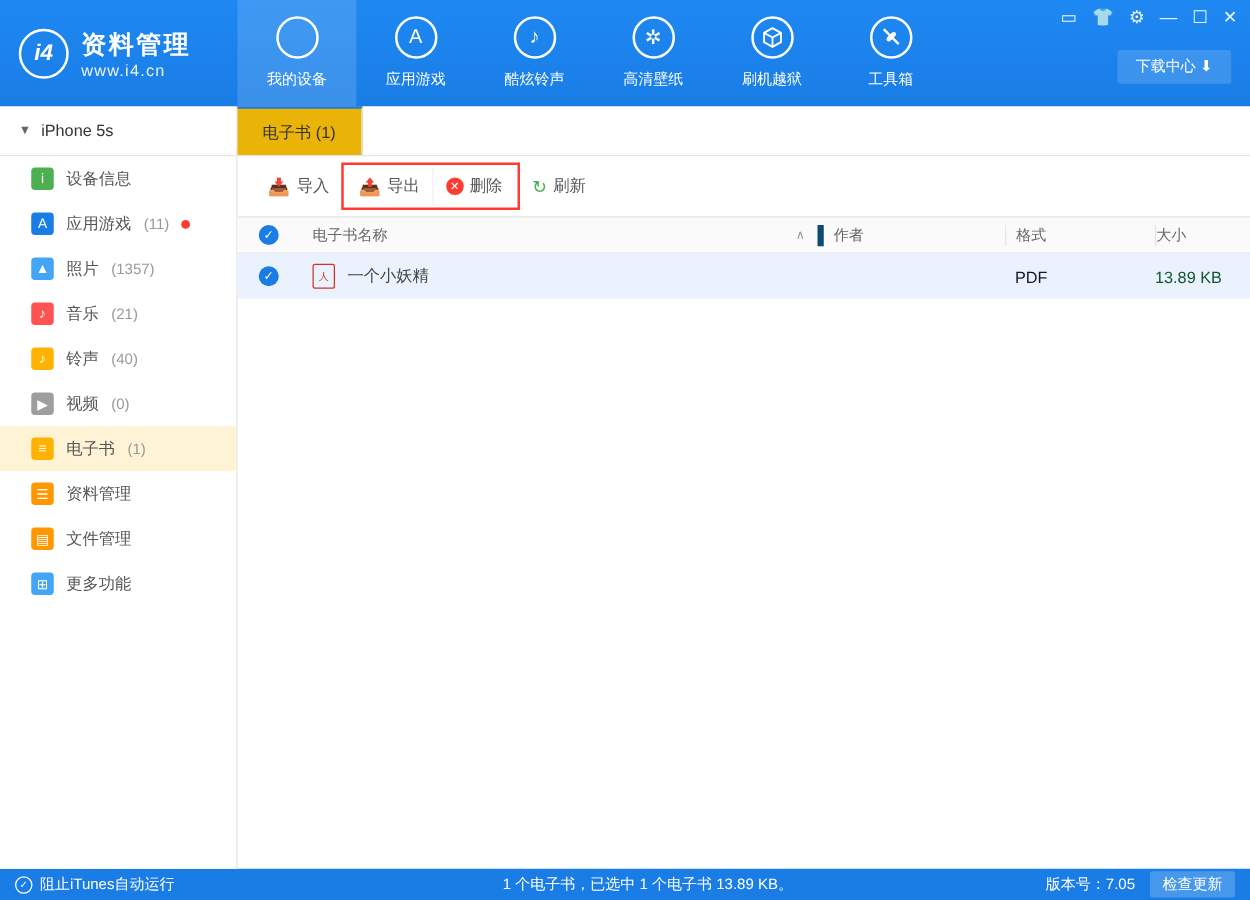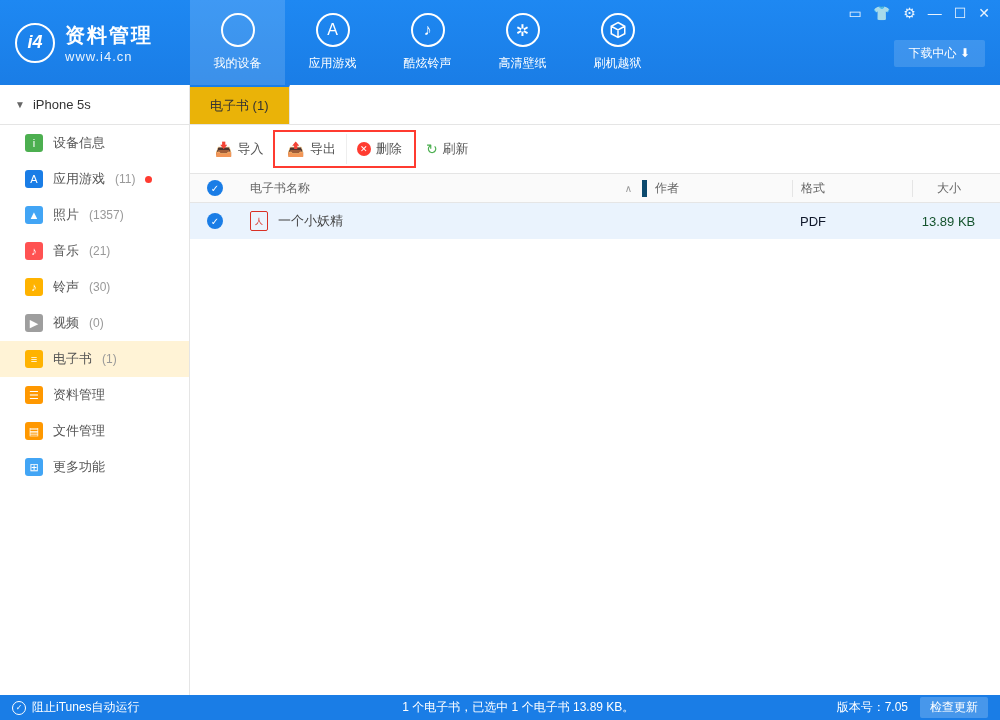--- a/index.html
+++ b/index.html
@@ -41,21 +41,21 @@
 .tool-icon-del { width: 14px; height: 14px; background: #ff3b30; border-radius: 50%; color: #fff; display: flex; align-items: center; justify-content: center; font-size: 9px; }
 .tool-icon-refresh { color: #4caf50; font-size: 14px; }
 .highlight-box { border: 2px solid #ff3b30; display: flex; padding: 2px; }
 
 
 .table-header { height: 30px; display: flex; align-items: center; border-top: 1px solid #e5e5e5; border-bottom: 1px solid #e5e5e5; font-size: 12px; color: #666; background: #fafafa; }
 .col-check { width: 50px; display: flex; justify-content: center; }
 .col-name { flex: 1; padding-left: 10px; display: flex; align-items: center; }
 .col-author { width: 150px; border-left: 5px solid #0c4a6e; padding-left: 8px; }
 .col-format { width: 120px; border-left: 1px solid #e5e5e5; padding-left: 8px; }
-.col-size { width: 88px; border-left: 1px solid #e5e5e5; text-align: center; padding-right: 15px; }
+.col-size { width: 76px; border-left: 1px solid #e5e5e5; text-align: left; padding-right: 15px; }
 .sort-arrow { margin-left: auto; margin-right: 10px; color: #999; font-size: 10px; }
 .table-row { height: 36px; display: flex; align-items: center; font-size: 13px; color: #444; background: #eaf3fd; }
 .check-circle { width: 16px; height: 16px; border-radius: 50%; background: #1a7de6; color: #fff; display: flex; align-items: center; justify-content: center; font-size: 10px; cursor: pointer; }
 .pdf-icon { width: 18px; height: 20px; border: 1.5px solid #d93025; border-radius: 2px; display: flex; align-items: center; justify-content: center; font-size: 8px; color: #d93025; margin-right: 10px; position: relative; }
 
 
 .status-bar { height: 25px; background: #1a7de6; color: #fff; display: flex; align-items: center; font-size: 12px; padding: 0 12px; }
 .status-left { display: flex; align-items: center; gap: 6px; width: 178px; cursor: pointer; }
 .status-check { width: 14px; height: 14px; border: 1.5px solid #fff; border-radius: 50%; display: flex; align-items: center; justify-content: center; font-size: 8px; }
 .status-mid { flex: 1; padding-left: 10px; text-align: center; }
@@ -91,20 +91,28 @@
       <span>高清壁纸</span>
     </div>
     <div class="nav-item">
       <div class="nav-icon">
         <svg width="18" height="18" viewBox="0 0 24 24" fill="none" stroke="#fff" stroke-width="2">
             <path d="M12 2 L21 7 L21 17 L12 22 L3 17 L3 7 Z M3 7 L12 12 L21 7 M12 12 L12 22"></path>
           </svg>
       </div>
       <span>刷机越狱</span>
     </div>
+    <div class="nav-item">
+      <div class="nav-icon">
+        <svg width="16" height="16" viewBox="0 0 24 24" fill="#fff">
+            <path d="M22 19l-7-7 2-2c1-1 1-3 0-4s-3-1-4 0l-2 2-7-7-2 2 7 7-2 2c-1 1-1 3 0 4s3 1 4 0l2-2 7 7z"></path>
+          </svg>
+      </div>
+      <span>工具箱</span>
+    </div>
   </div>
   <div class="top-right">
     <span>▭</span>
     <span>👕</span>
     <span>⚙</span>
     <span>—</span>
     <span>☐</span>
     <span>✕</span>
   </div>
   <div class="download-center">下载中心 ⬇</div>
@@ -138,21 +146,21 @@
   </div>
         <div class="side-item">
     <div class="side-icon" style="background:#ff5252">♪</div>
     <span>音乐</span>
     <span class="side-count">(21)</span>
 
   </div>
         <div class="side-item">
     <div class="side-icon" style="background:#ffb300">♪</div>
     <span>铃声</span>
-    <span class="side-count">(30)</span>
+    <span class="side-count">(40)</span>
 
   </div>
         <div class="side-item">
     <div class="side-icon" style="background:#9e9e9e">▶</div>
     <span>视频</span>
     <span class="side-count">(0)</span>
 
   </div>
         <div class="side-item active">
     <div class="side-icon" style="background:#ffb300">≡</div>

